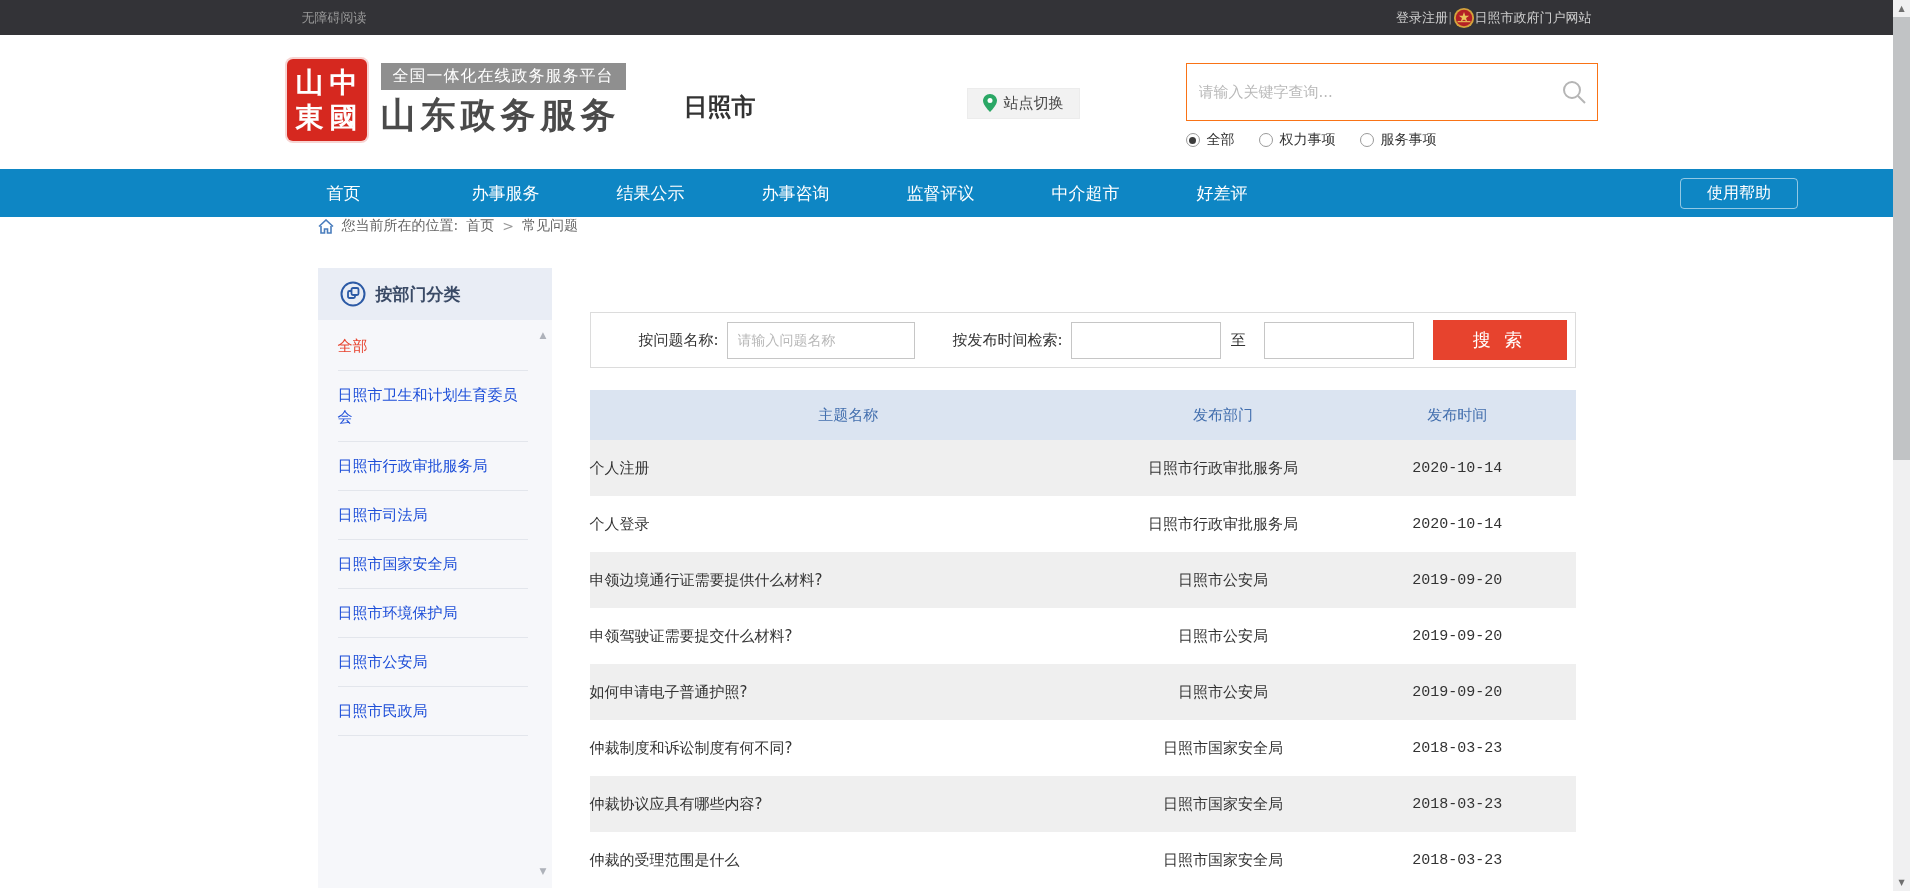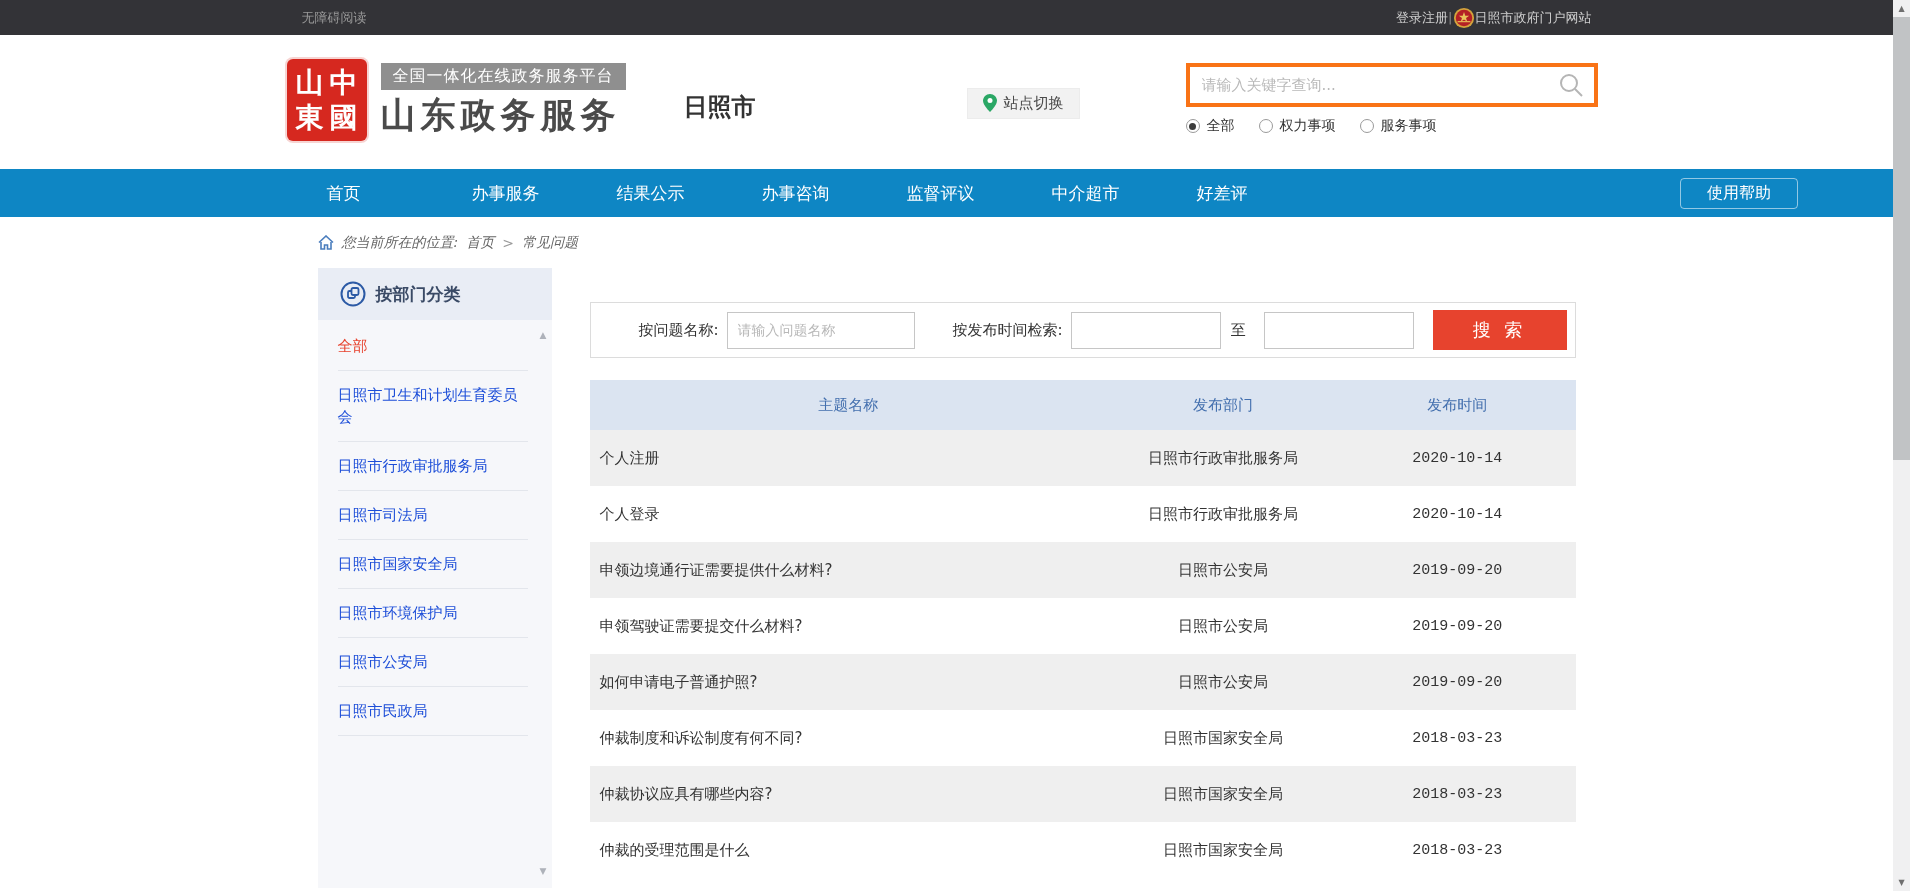--- a/index.html
+++ b/index.html
@@ -26,48 +26,48 @@
     grid-template-columns:1fr 1fr; padding:6px; box-shadow:0 0 0 2px #d6281f33; }
   .seal span { color:#fff; font-size:28px; font-weight:bold; line-height:35px; text-align:center; }
   .logo-text { display:flex; flex-direction:column; gap:2px; padding-bottom:2px; }
   .badge { background:#8f8f8f; color:#fff; font-size:16px; padding:3px 12px; display:inline-block;
     width:max-content; letter-spacing:1px; }
   .site-title { font-size:35px; font-weight:bold; color:#4a4a4a; letter-spacing:5px; }
   .city { position:absolute; left:382px; top:56px; font-size:24px; font-weight:bold; color:#333; }
   .site-switch { position:absolute; left:665px; top:53px; background:#f2f2f2; border:1px solid #ececec;
     display:flex; align-items:flex-start; gap:7px; padding:5px 15px; font-size:15px; color:#4a4a4a; cursor:pointer; }
   .search-area { position:absolute; right:-6px; top:28px; width:412px; }
-  .search-box { height:44px; border:4px solid #f97316; display:flex; align-items:center; background:#fff; }
+  .search-box { height:58px; border:1px solid #f97316; display:flex; align-items:center; background:#fff; }
   .search-box input { flex:1; border:none; outline:none; font-size:15px; color:#333; padding:0 12px;
     font-family:inherit; }
   .search-box input::placeholder { color:#b9b9b9; }
   .mag { width:26px; height:26px; margin-right:10px; cursor:pointer; }
   .radios { display:flex; align-items:center; gap:24px; margin-top:10px; }
   .radio { display:flex; align-items:center; gap:7px; font-size:14px; color:#333; cursor:pointer; }
   .rdot { width:14px; height:14px; border:1px solid #9a9a9a; border-radius:50%; background:#fff;
     display:inline-flex; align-items:center; justify-content:center; }
   .radio.checked .rdot::after { content:""; width:7px; height:7px; border-radius:50%; background:#3c3c3c; }
 
   
   .nav { height:48px; background:#0e86c4; position:relative; }
   .nav ul { list-style:none; display:flex; height:48px; }
   .nav li { width:145px; line-height:48px; color:#fff; font-size:17px; cursor:pointer; }
   .nav li:first-child { margin-left:25px; }
   .help-btn { position:absolute; right:95px; top:9px; border:1px solid rgba(255,255,255,.55);
     border-radius:4px; color:#fff; background:transparent; font-size:16px; padding:4px 26px;
     cursor:pointer; font-family:inherit; }
 
   
-  .breadcrumb { height:51px; display:flex; align-items:center;font-style:italic; }
+  .breadcrumb { height:51px; display:flex; align-items:flex-start; }
   .breadcrumb .container-c { display:flex; align-items:center; gap:8px; font-size:14px; color:#666; }
   .crumb-link { cursor:pointer; color:#666; }
   .crumb-sep { color:#999; }
 
   
-  .content .container-c { display:flex; gap:38px; align-items:center; }
+  .content .container-c { display:flex; gap:38px; align-items:flex-end; }
   .sidebar { width:234px; flex:0 0 234px; }
   .side-header { height:52px; background:#e9edf5; display:flex; align-items:center; gap:10px;
     padding-left:22px; }
   .side-title { font-size:17px; font-weight:bold; color:#3a4a66; }
   .side-list { background:#f6f7fa; min-height:568px; position:relative; padding-top:2px; }
   .side-arrow { position:absolute; right:5px; font-size:9px; color:#aeb2ba; }
   .side-arrow.up { top:10px; } .side-arrow.down { bottom:12px; }
   .side-item { margin:0 24px 0 20px; padding:13px 0; font-size:15px; color:#1d4ed8;
     border-bottom:1px solid #e3e6ec; line-height:22px; cursor:pointer; }
   .side-item.active { color:#e7432e; }
@@ -86,21 +86,21 @@
   .search-btn { margin-left:auto; width:134px; height:40px; background:#e7432e; color:#fff;
     border:none; font-size:18px; letter-spacing:4px; cursor:pointer; font-family:inherit; }
 
   .qa-table { margin-top:22px; }
   .t-head { height:50px; background:#dbe4f1; display:flex; align-items:center; }
   .t-head .cell { color:#436fae; font-size:15px; text-align:center; }
   .cell-name { flex:0 0 52.5%; } .cell-dept { flex:0 0 23.5%; } .cell-date { flex:1;font-family:Liberation Mono, monospace; }
   .t-row { height:56px; display:flex; align-items:center; cursor:pointer; }
   .t-row:nth-child(even) { background:#efefef; }
   .t-row .cell { font-size:15px; color:#333; text-align:center; }
-  .t-row .cell-name { text-align:left; padding-left:10px; }
+  .t-row .cell-name { text-align:left; }
 
   
   .scrollbar { position:fixed; top:0; right:0; width:17px; height:891px; background:#f0f0f1; }
   .sb-arrow { position:absolute; left:0; width:17px; height:17px; display:flex; align-items:center;
     justify-content:center; font-size:8px; color:#6f6f6f; }
   .sb-arrow.up { top:0; } .sb-arrow.down { bottom:0; }
   .sb-thumb { position:absolute; top:17px; left:0; width:17px; height:443px; background:#c1c3c5; }
 </style>
 </head>
 <body>

